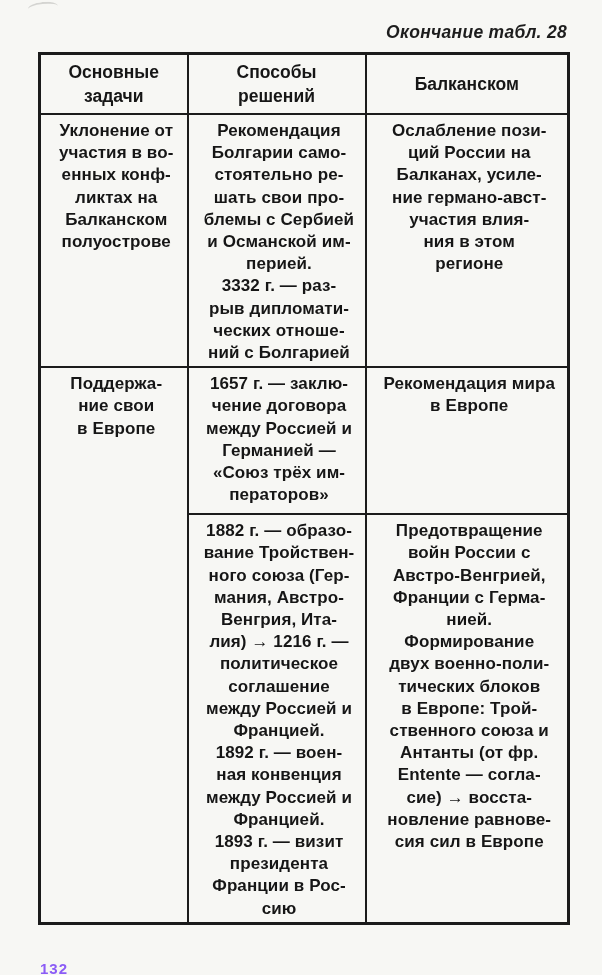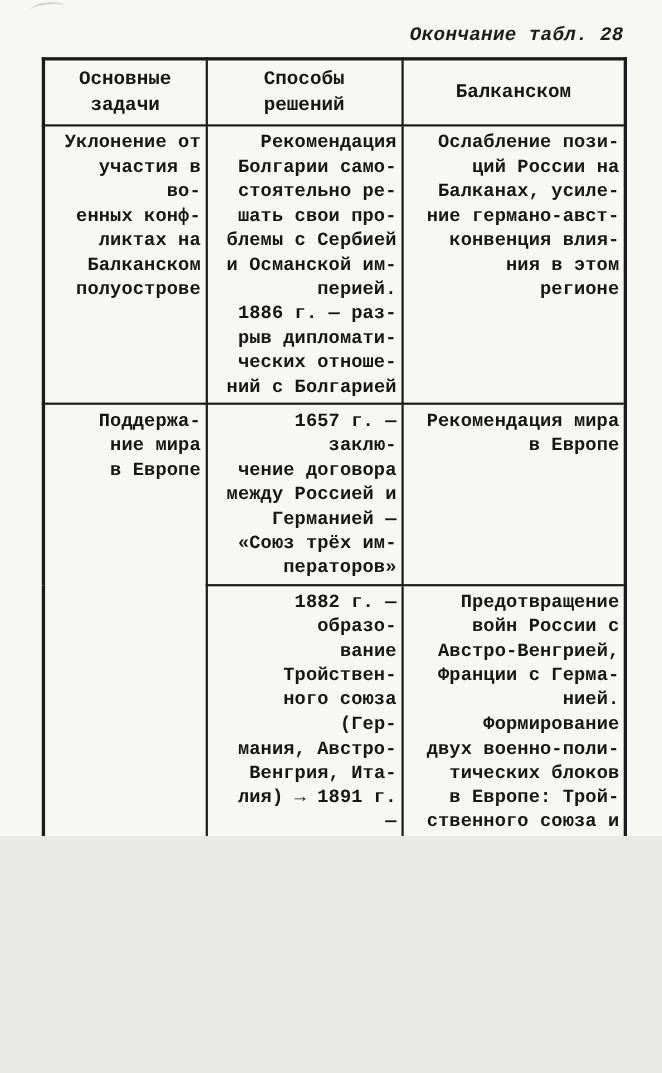--- a/index.html
+++ b/index.html
@@ -3,23 +3,23 @@
 <meta charset="utf-8">
 <style>
   html, body {
     margin: 0;
     padding: 0;
     background: #e8e8e6;
   }
   .page {
     position: relative;
     width: 602px;
-    height: 760px;
+    height: 975px;
     background: #f7f7f4;
-    font-family: Liberation Mono, monospace;
+    font-family: Liberation Sans, sans-serif;
     color: #161616;
     overflow: hidden;
   }
   .scan-artifact {
     position: absolute;
     left: 28px;
     top: 2px;
     width: 30px;
     height: 9px;
     border-top: 2px solid #b9b9b6;
@@ -60,21 +60,21 @@
     font-size: 17.5px;
     line-height: 24px;
     text-align: center;
     vertical-align: middle;
     padding: 2px 2px;
     height: 54px;
   }
   .histtable td {
     font-size: 17px;
     line-height: 22.2px;
-    text-align: right;
+    text-align: center;
     vertical-align: top;
     padding: 5px 4px 2px 9px;
     letter-spacing: 0.1px;
   }
   tr.row1  { height: 250px; }
   tr.row2a { height: 147px; }
   .pageno {
     position: absolute;
     left: 40px;
     top: 960px;
@@ -116,52 +116,52 @@
 ликтах на
 Балканском
 полуострове</td>
         <td>Рекомендация
 Болгарии само-
 стоятельно ре-
 шать свои про-
 блемы с Сербией
 и Османской им-
 перией.
-1886 г. — раз-
+3332 г. — раз-
 рыв дипломати-
 ческих отноше-
 ний с Болгарией</td>
         <td>Ослабление пози-
 ций России на
 Балканах, усиле-
 ние германо-авст-
-конвенция влия-
+участия влия-
 ния в этом
 регионе</td>
       </tr>
       <tr class="row2a">
         <td rowspan="2">Поддержа-
-ние мира
+ние свои
 в Европе</td>
         <td>1657 г. — заклю-
 чение договора
 между Россией и
 Германией —
 «Союз трёх им-
 ператоров»</td>
         <td>Рекомендация мира
 в Европе</td>
       </tr>
       <tr class="row2b">
         <td>1882 г. — образо-
 вание Тройствен-
 ного союза (Гер-
 мания, Австро-
 Венгрия, Ита-
-лия) → 1891 г. —
+лия) → 1216 г. —
 политическое
 соглашение
 между Россией и
 Францией.
 1892 г. — воен-
 ная конвенция
 между Россией и
 Францией.
 1893 г. — визит
 президента

